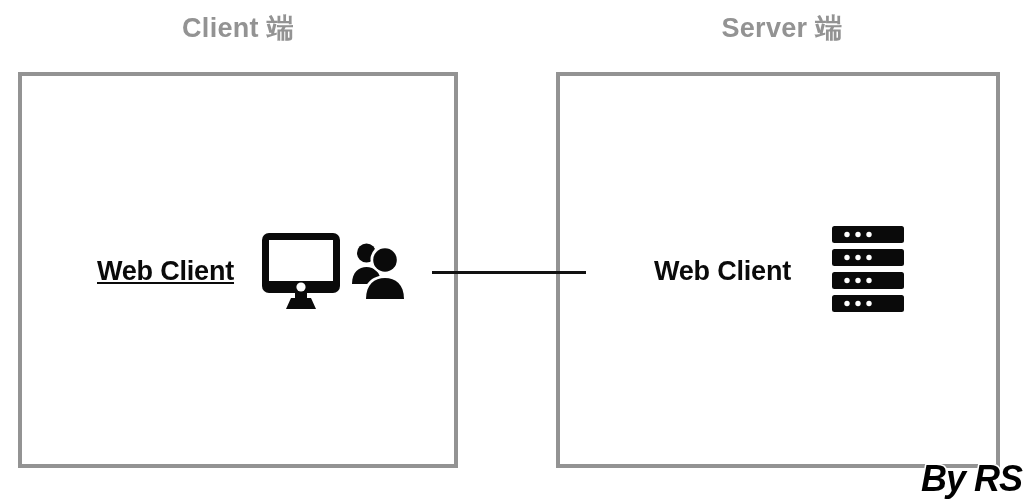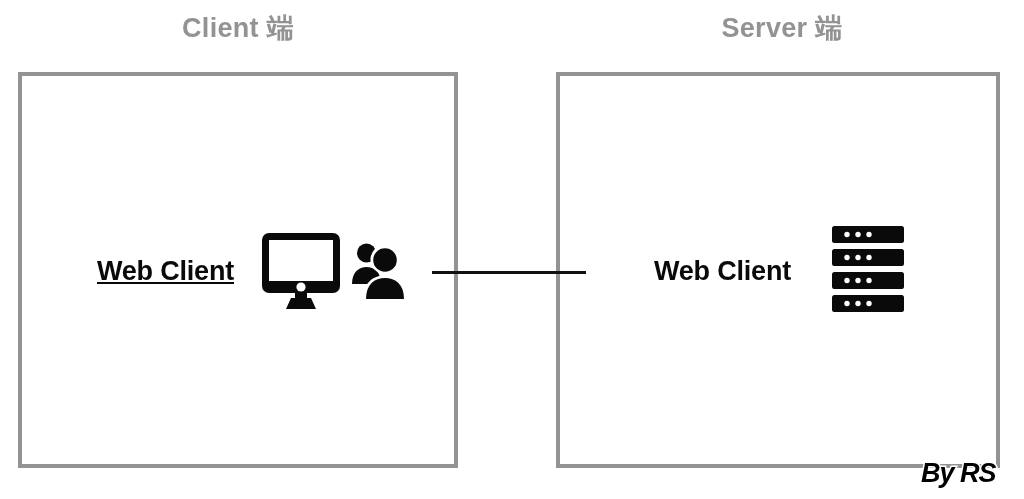--- a/index.html
+++ b/index.html
@@ -91,21 +91,21 @@
     top: 226px;
     width: 72px;
     height: 86px;
   }
 
   
   #watermark {
     position: absolute;
     left: 921px;
     top: 458px;
-    font-size: 27px;
+    font-size: 36px;
     font-weight: bold;
     font-style: italic;
     color: #000000;
     letter-spacing: -1px;
     white-space: nowrap;
     -webkit-text-stroke: 3px #ffffff;
     paint-order: stroke fill;
     user-select: none;
   }
 </style>

